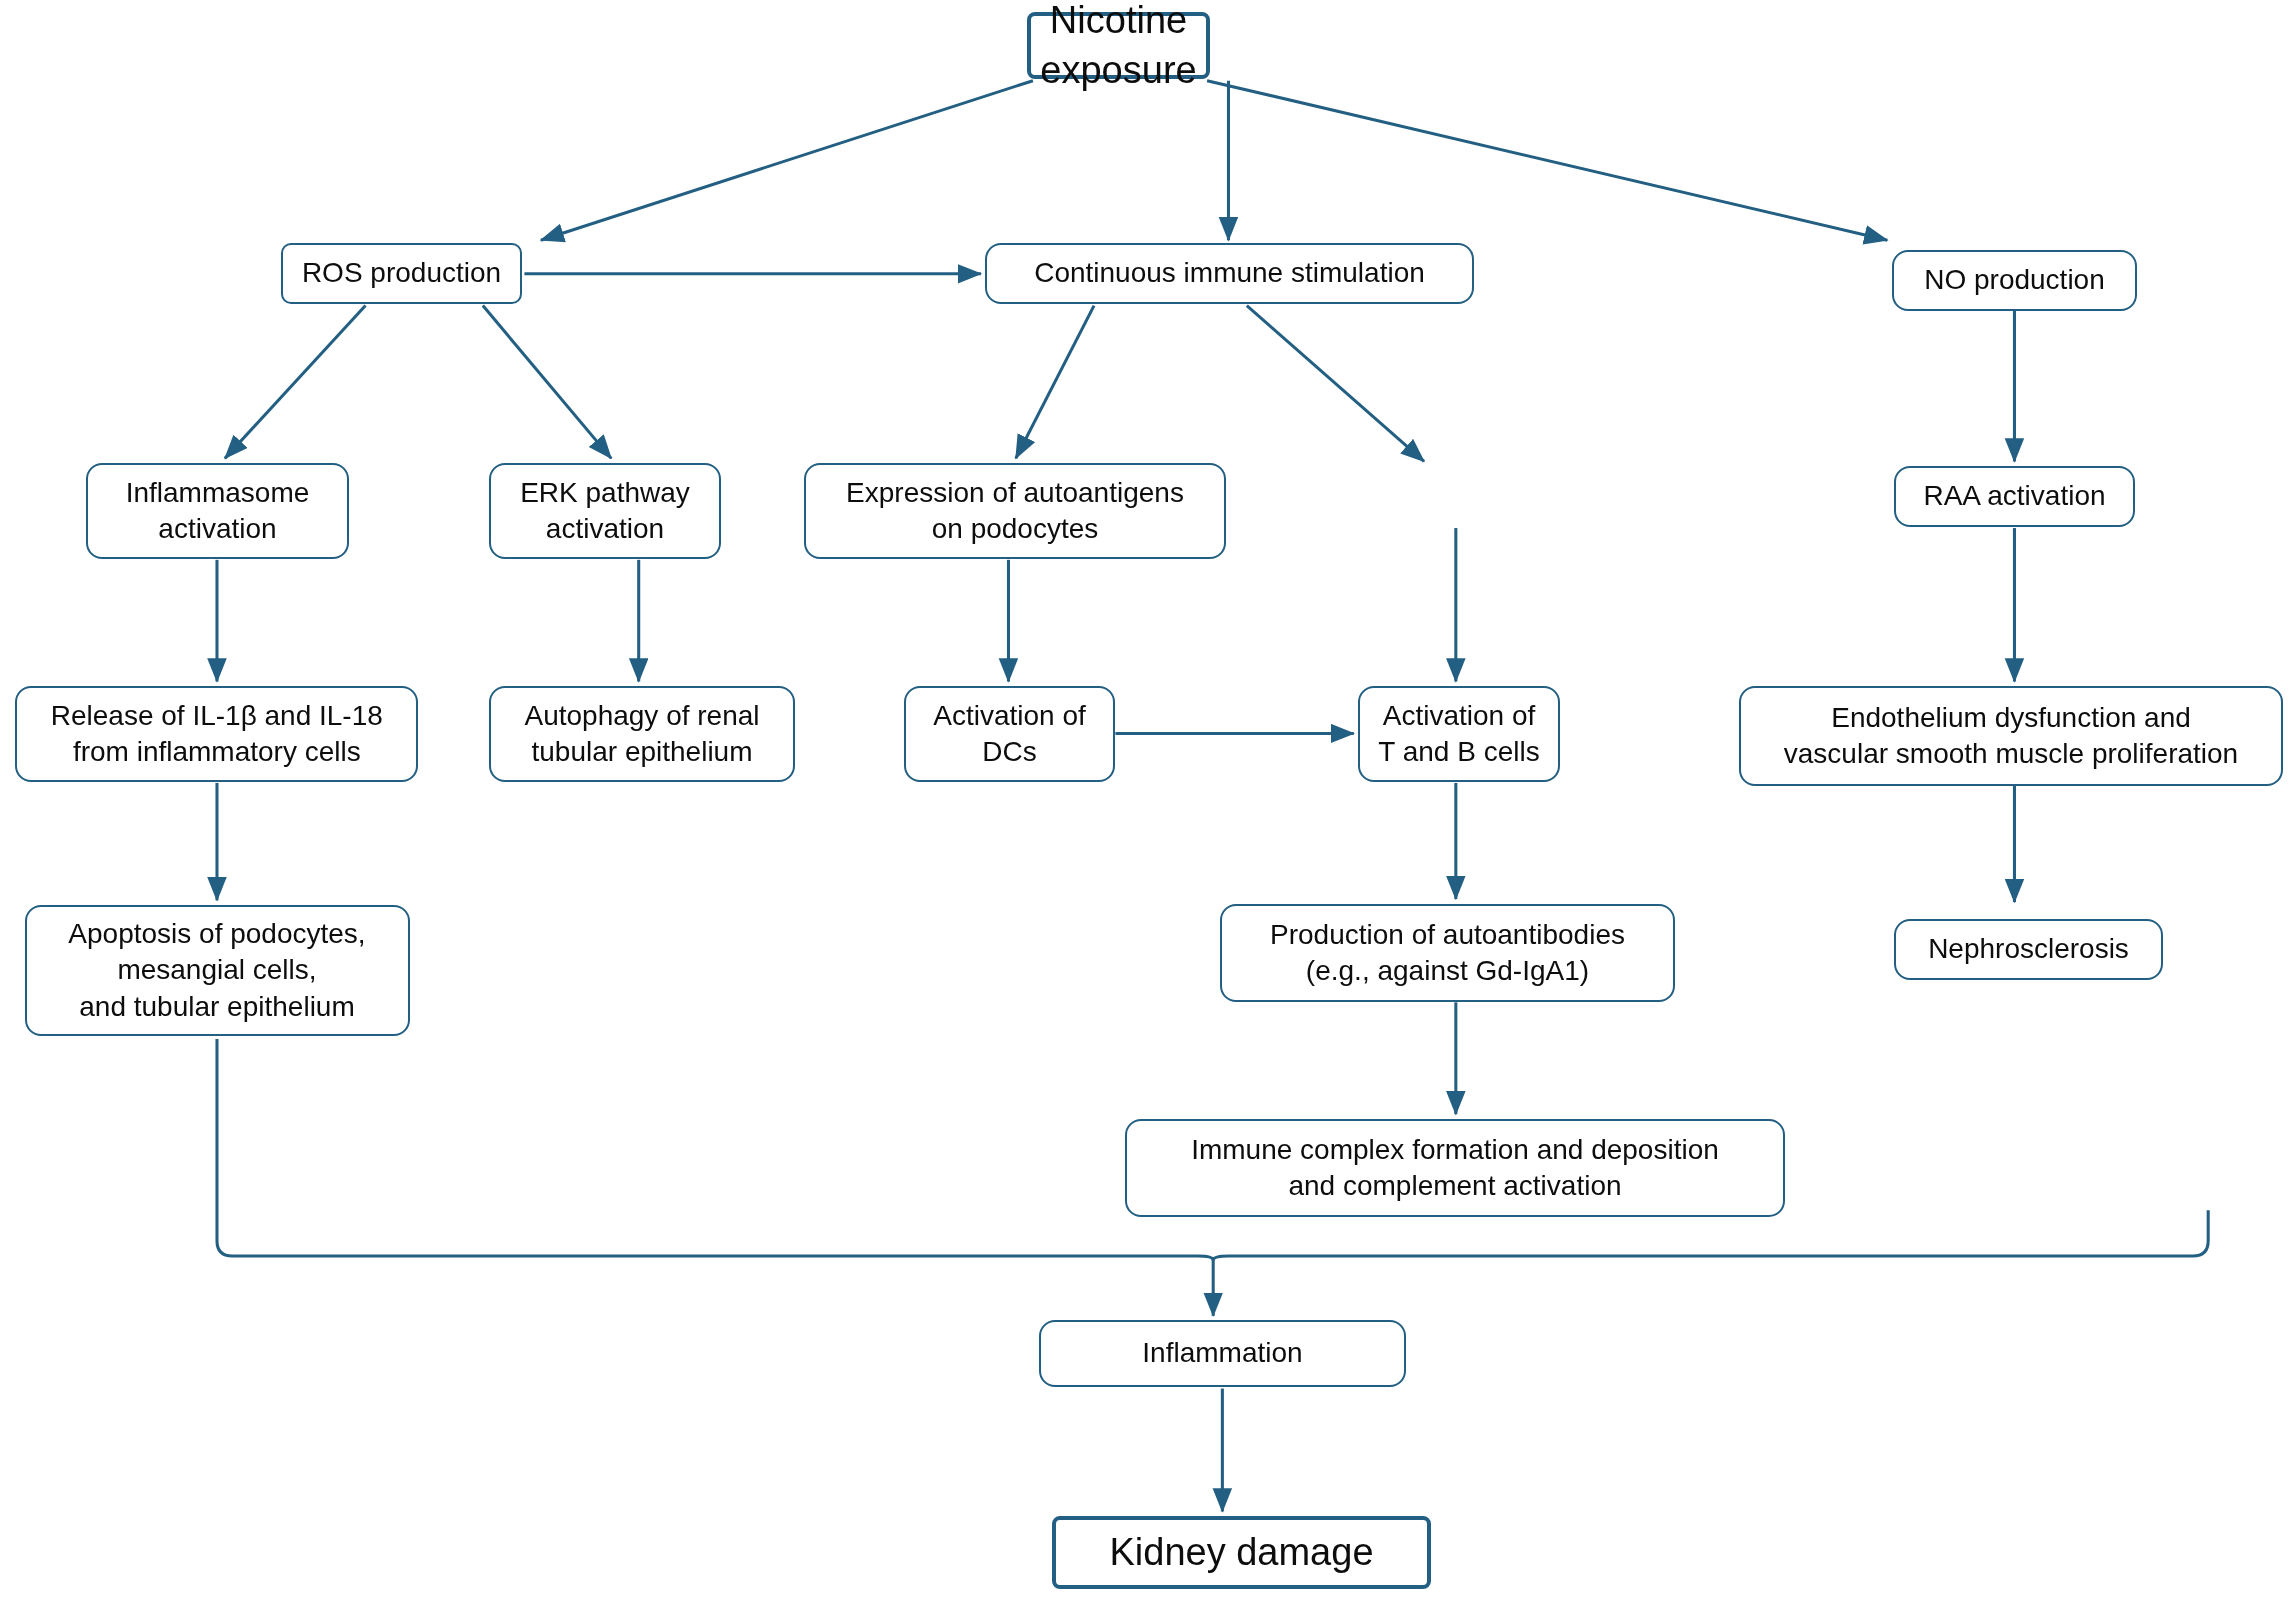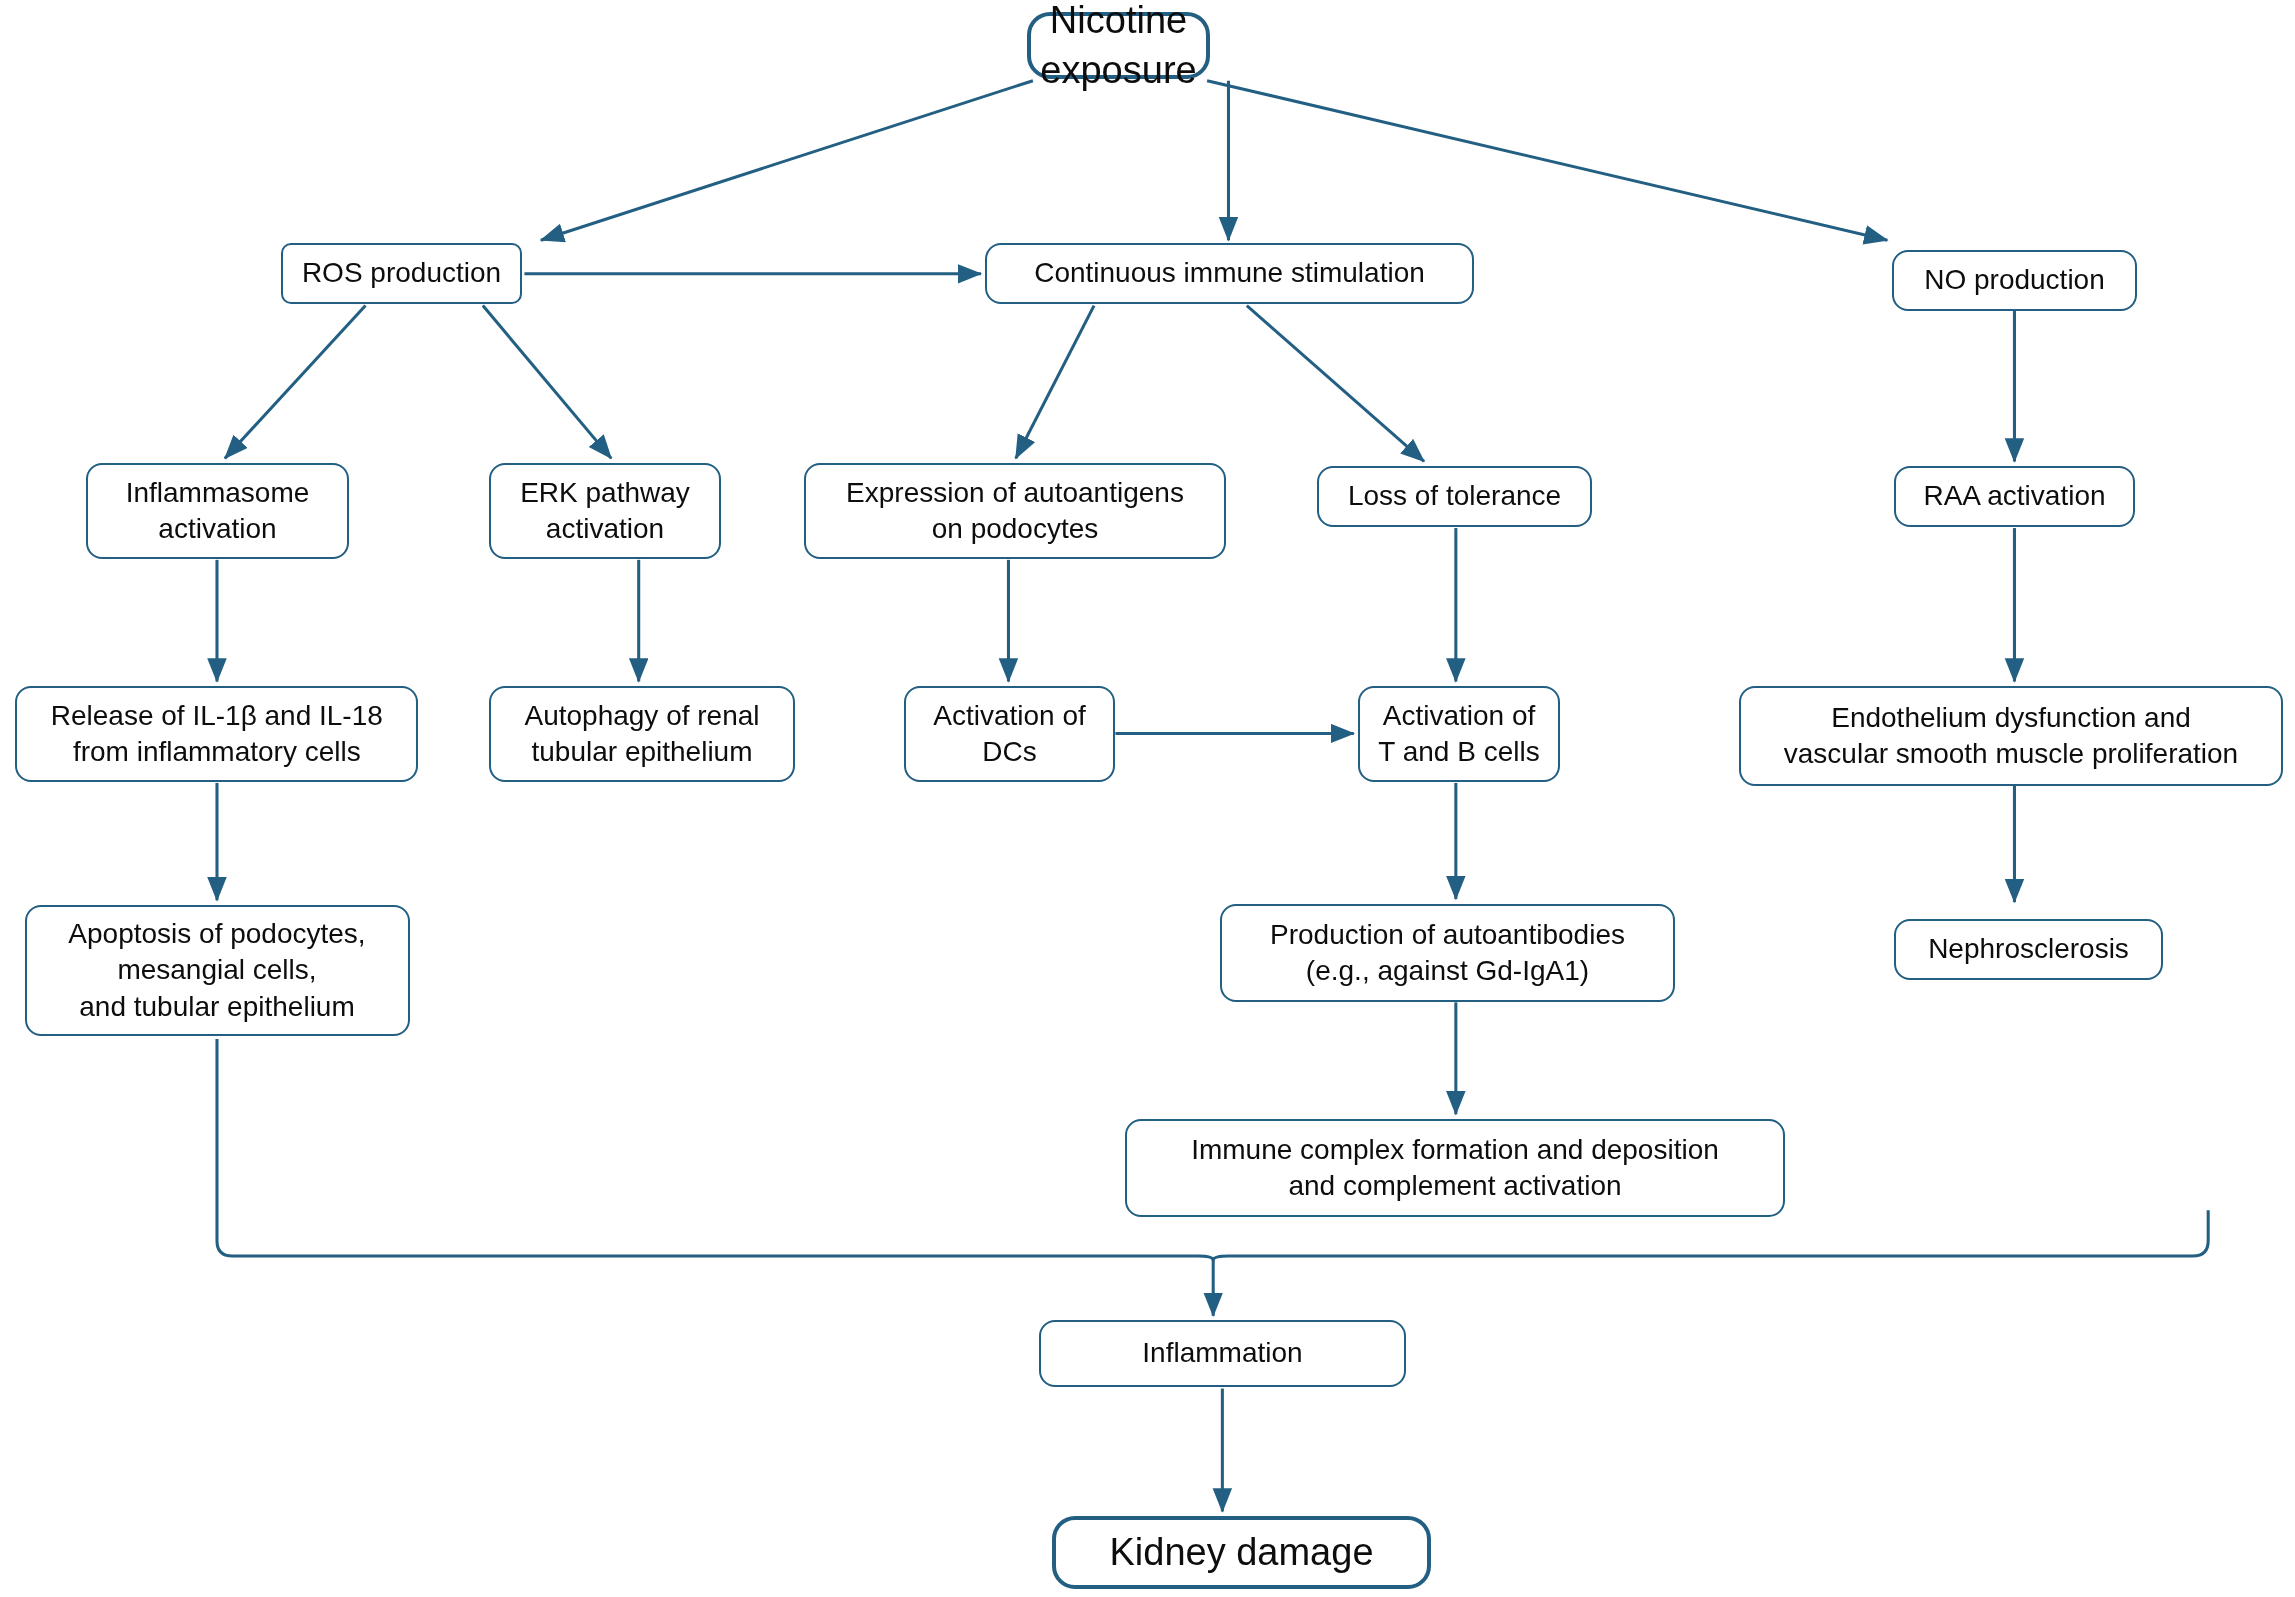--- a/index.html
+++ b/index.html
@@ -23,21 +23,21 @@
     justify-content:center;
     text-align:center;
     line-height:1.30;
     font-size:28px;
     padding:2.4px 11px;
     white-space:pre-line;
   }
   .node.emph{
     border-width:4.3px;
     font-size:38px;
-    border-radius:23px;
+    border-radius:8px;
   }
 </style>
 </head>
 <body>
 
 <div id="stage">
 
   <svg id="edges" viewBox="0 0 3755 2613" xmlns="http://www.w3.org/2000/svg">
     <defs>
       <marker id="ah" markerWidth="9" markerHeight="9" refX="7.6" refY="3.2" orient="auto" markerUnits="strokeWidth">
@@ -98,21 +98,20 @@
   <div class="node emph" style="left:1027px;top:12.2px;width:183px;height:67px;">Nicotine exposure</div>
   <div class="node" style="left:281px;top:243px;width:241px;height:61px;border-radius:10px;">ROS production</div>
   <div class="node" style="left:985px;top:243px;width:489px;height:61px;">Continuous immune stimulation</div>
   <div class="node" style="left:1892px;top:243px;width:245px;height:61px;margin-top:7px;">NO production</div>
   <div class="node" style="left:86px;top:463px;width:263px;height:96px;">Inflammasome
 activation</div>
   <div class="node" style="left:489px;top:463px;width:232px;height:96px;">ERK pathway
 activation</div>
   <div class="node" style="left:804px;top:463px;width:422px;height:96px;">Expression of autoantigens
 on podocytes</div>
-  <div class="node" style="left:1317px;top:466px;width:275px;height:61px;">Loss of tolerance</div>
   <div class="node" style="left:1894px;top:466px;width:241px;height:61px;">RAA activation</div>
   <div class="node" style="left:15.3px;top:686px;width:403px;height:96px;">Release of IL-1β and IL-18
 from inflammatory cells</div>
   <div class="node" style="left:489px;top:686px;width:306px;height:96px;">Autophagy of renal
 tubular epithelium</div>
   <div class="node" style="left:904px;top:686px;width:211px;height:96px;">Activation of
 DCs</div>
   <div class="node" style="left:1358px;top:686px;width:202px;height:96px;">Activation of
 T and B cells</div>
   <div class="node" style="left:1739px;top:686px;width:544px;height:100px;">Endothelium dysfunction and

